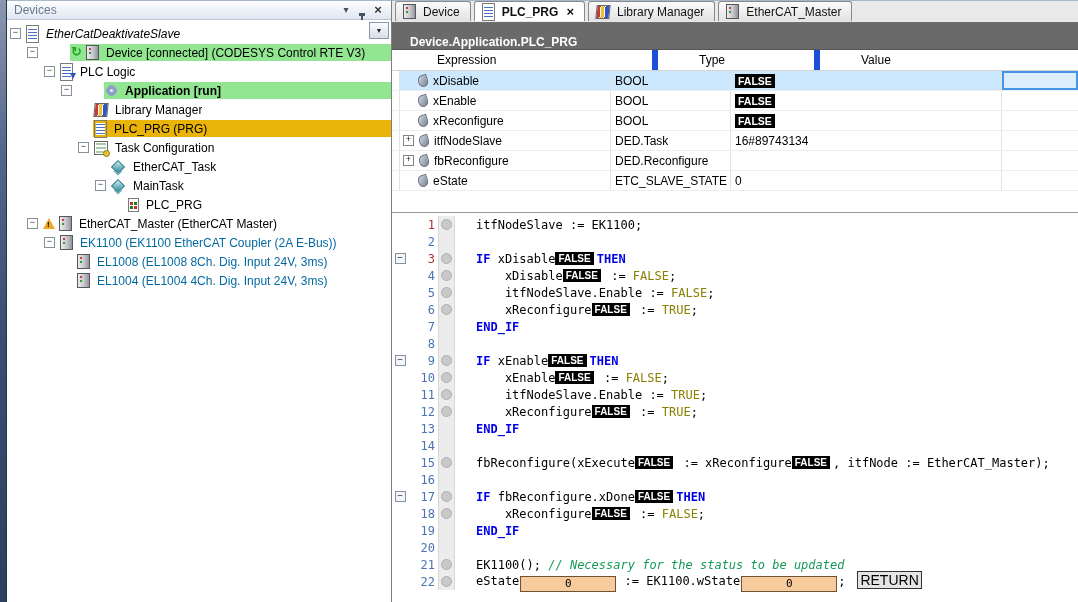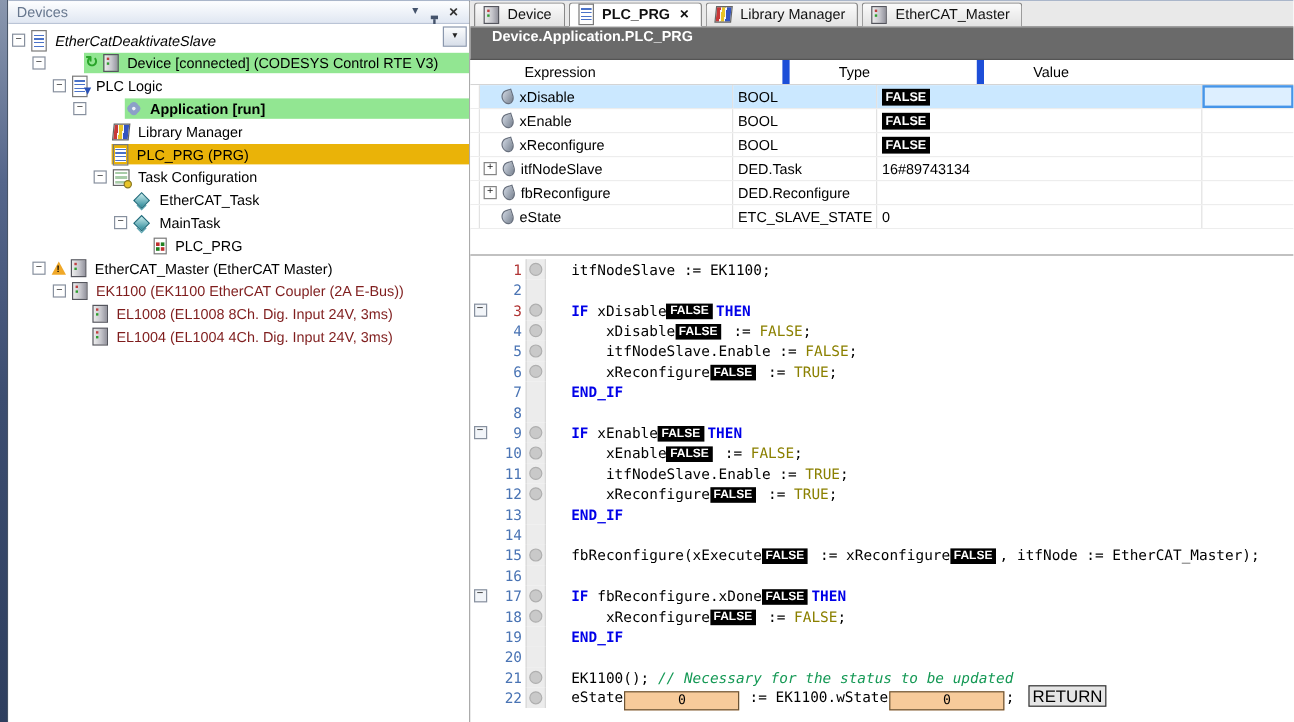--- a/index.html
+++ b/index.html
@@ -26,21 +26,21 @@
   .trow-tree{height:19px;display:flex;align-items:center;white-space:nowrap;}
   .expbox{width:9px;height:9px;flex:none;border:1px solid #87909E;background:#fff;margin-right:4px;
      font-size:9px;line-height:7px;text-align:center;color:#333;}
   .expbox.invis{visibility:hidden;}
   .band{display:flex;align-items:center;flex:1;height:17px;padding:0 3px 0 1px;min-width:0;}
   .hl-green .band{background:#92E692;margin-left:28px;}
   .hl-gray .band{background:#eab308;}
   .tlabel{margin-left:5px;overflow:hidden;}
   .tlabel.b{font-weight:bold;}
   .tlabel.it{font-style:italic;}
-  .tlabel.gr{color:#7f1d1d;}
+  .tlabel.gr{color:#0369a1;}
 
   
   .ti{position:relative;flex:none;display:inline-block;margin-right:2px;}
   .i-project-doc,.i-doc{width:9px;height:12px;background-color:#fff;border:1px solid #7A7A7A;padding:2px 1px;
      background-image:repeating-linear-gradient(#4A72C8 0 1px,#fff 1px 3px);background-clip:content-box;}
   .i-plc-logic{width:9px;height:12px;background-color:#fff;border:1px solid #7A7A7A;padding:2px 1px;
      background-image:repeating-linear-gradient(#4A72C8 0 1px,#fff 1px 3px);background-clip:content-box;}
   .i-plc-logic::after{content:"";position:absolute;right:-4px;bottom:-2px;width:0;height:0;
      border:3px solid transparent;border-top:6px solid #2A52B8;}
   .i-device{width:11px;height:13px;background:linear-gradient(90deg,#ECECEC 0%,#C6C6CC 55%,#94949E 100%);border:1px solid #55565E;}
@@ -61,30 +61,30 @@
   .i-prg-call{width:9px;height:12px;background:#fff;border:1px solid #7A7A7A;}
   .i-prg-call::before{content:"";position:absolute;left:1px;top:3px;width:3px;height:3px;background:#C03030;
      box-shadow:4px 0 0 #208020,0 4px 0 #208020,4px 4px 0 #C03030;}
   .i-warning{width:0;height:0;border-left:6px solid transparent;border-right:6px solid transparent;
      border-bottom:11px solid #F0A828;margin-right:4px;}
   .i-warning::after{content:"!";position:absolute;left:-2px;top:2px;font-size:8px;font-weight:bold;color:#000;}
 
   
   .main{flex:1;min-width:0;display:flex;flex-direction:column;background:#fff;border-top:1px solid #AAB6CA;}
 
-  .tab-bar{height:21px;flex:none;background:#E9E9E9;display:flex;align-items:center;padding-left:3px;border-bottom:1px solid #6E6E6E;}
+  .tab-bar{height:21px;flex:none;background:#E9E9E9;display:flex;align-items:flex-start;padding-left:3px;border-bottom:1px solid #6E6E6E;}
   .tab{height:19px;display:flex;align-items:center;padding:0 10px 0 7px;margin-right:3px;
      border:1px solid #898989;border-bottom:none;border-radius:3px 3px 0 0;
      background:linear-gradient(#FBFBFB,#E2E2E2);color:#111;}
   .tab.active{background:#fff;font-weight:bold;position:relative;z-index:2;}
   .tab-label{margin-left:5px;}
   .tab-close{margin-left:8px;font-weight:bold;font-size:13px;line-height:10px;color:#111;}
 
   .breadcrumb-bar{height:26px;flex:none;background:#6A6A6A;border-bottom:1px solid #545454;
-     display:flex;align-items:flex-start;padding-left:18px;color:#fff;font-weight:bold;}
+     display:flex;align-items:flex-end;padding-left:18px;color:#fff;font-weight:bold;}
 
   
   .watch{flex:none;background:#fff;}
   .whead{display:flex;height:20px;align-items:center;border-bottom:1px solid #D4D4D4;}
   .wrow{display:flex;height:19px;align-items:stretch;border-bottom:1px solid #EDEDED;}
   .wcell{border-right:1px solid #E2E2E2;display:flex;align-items:center;padding:0 4px;white-space:nowrap;overflow:hidden;min-width:0;}
   .whead .wcell{border-right:6px solid #1d4ed8;height:100%;margin-left:37px;}
   .h-expr{width:211px;flex:none;padding-left:8px;}
   .h-type{width:111px;flex:none;}
   .h-val{width:262px;flex:none;}

